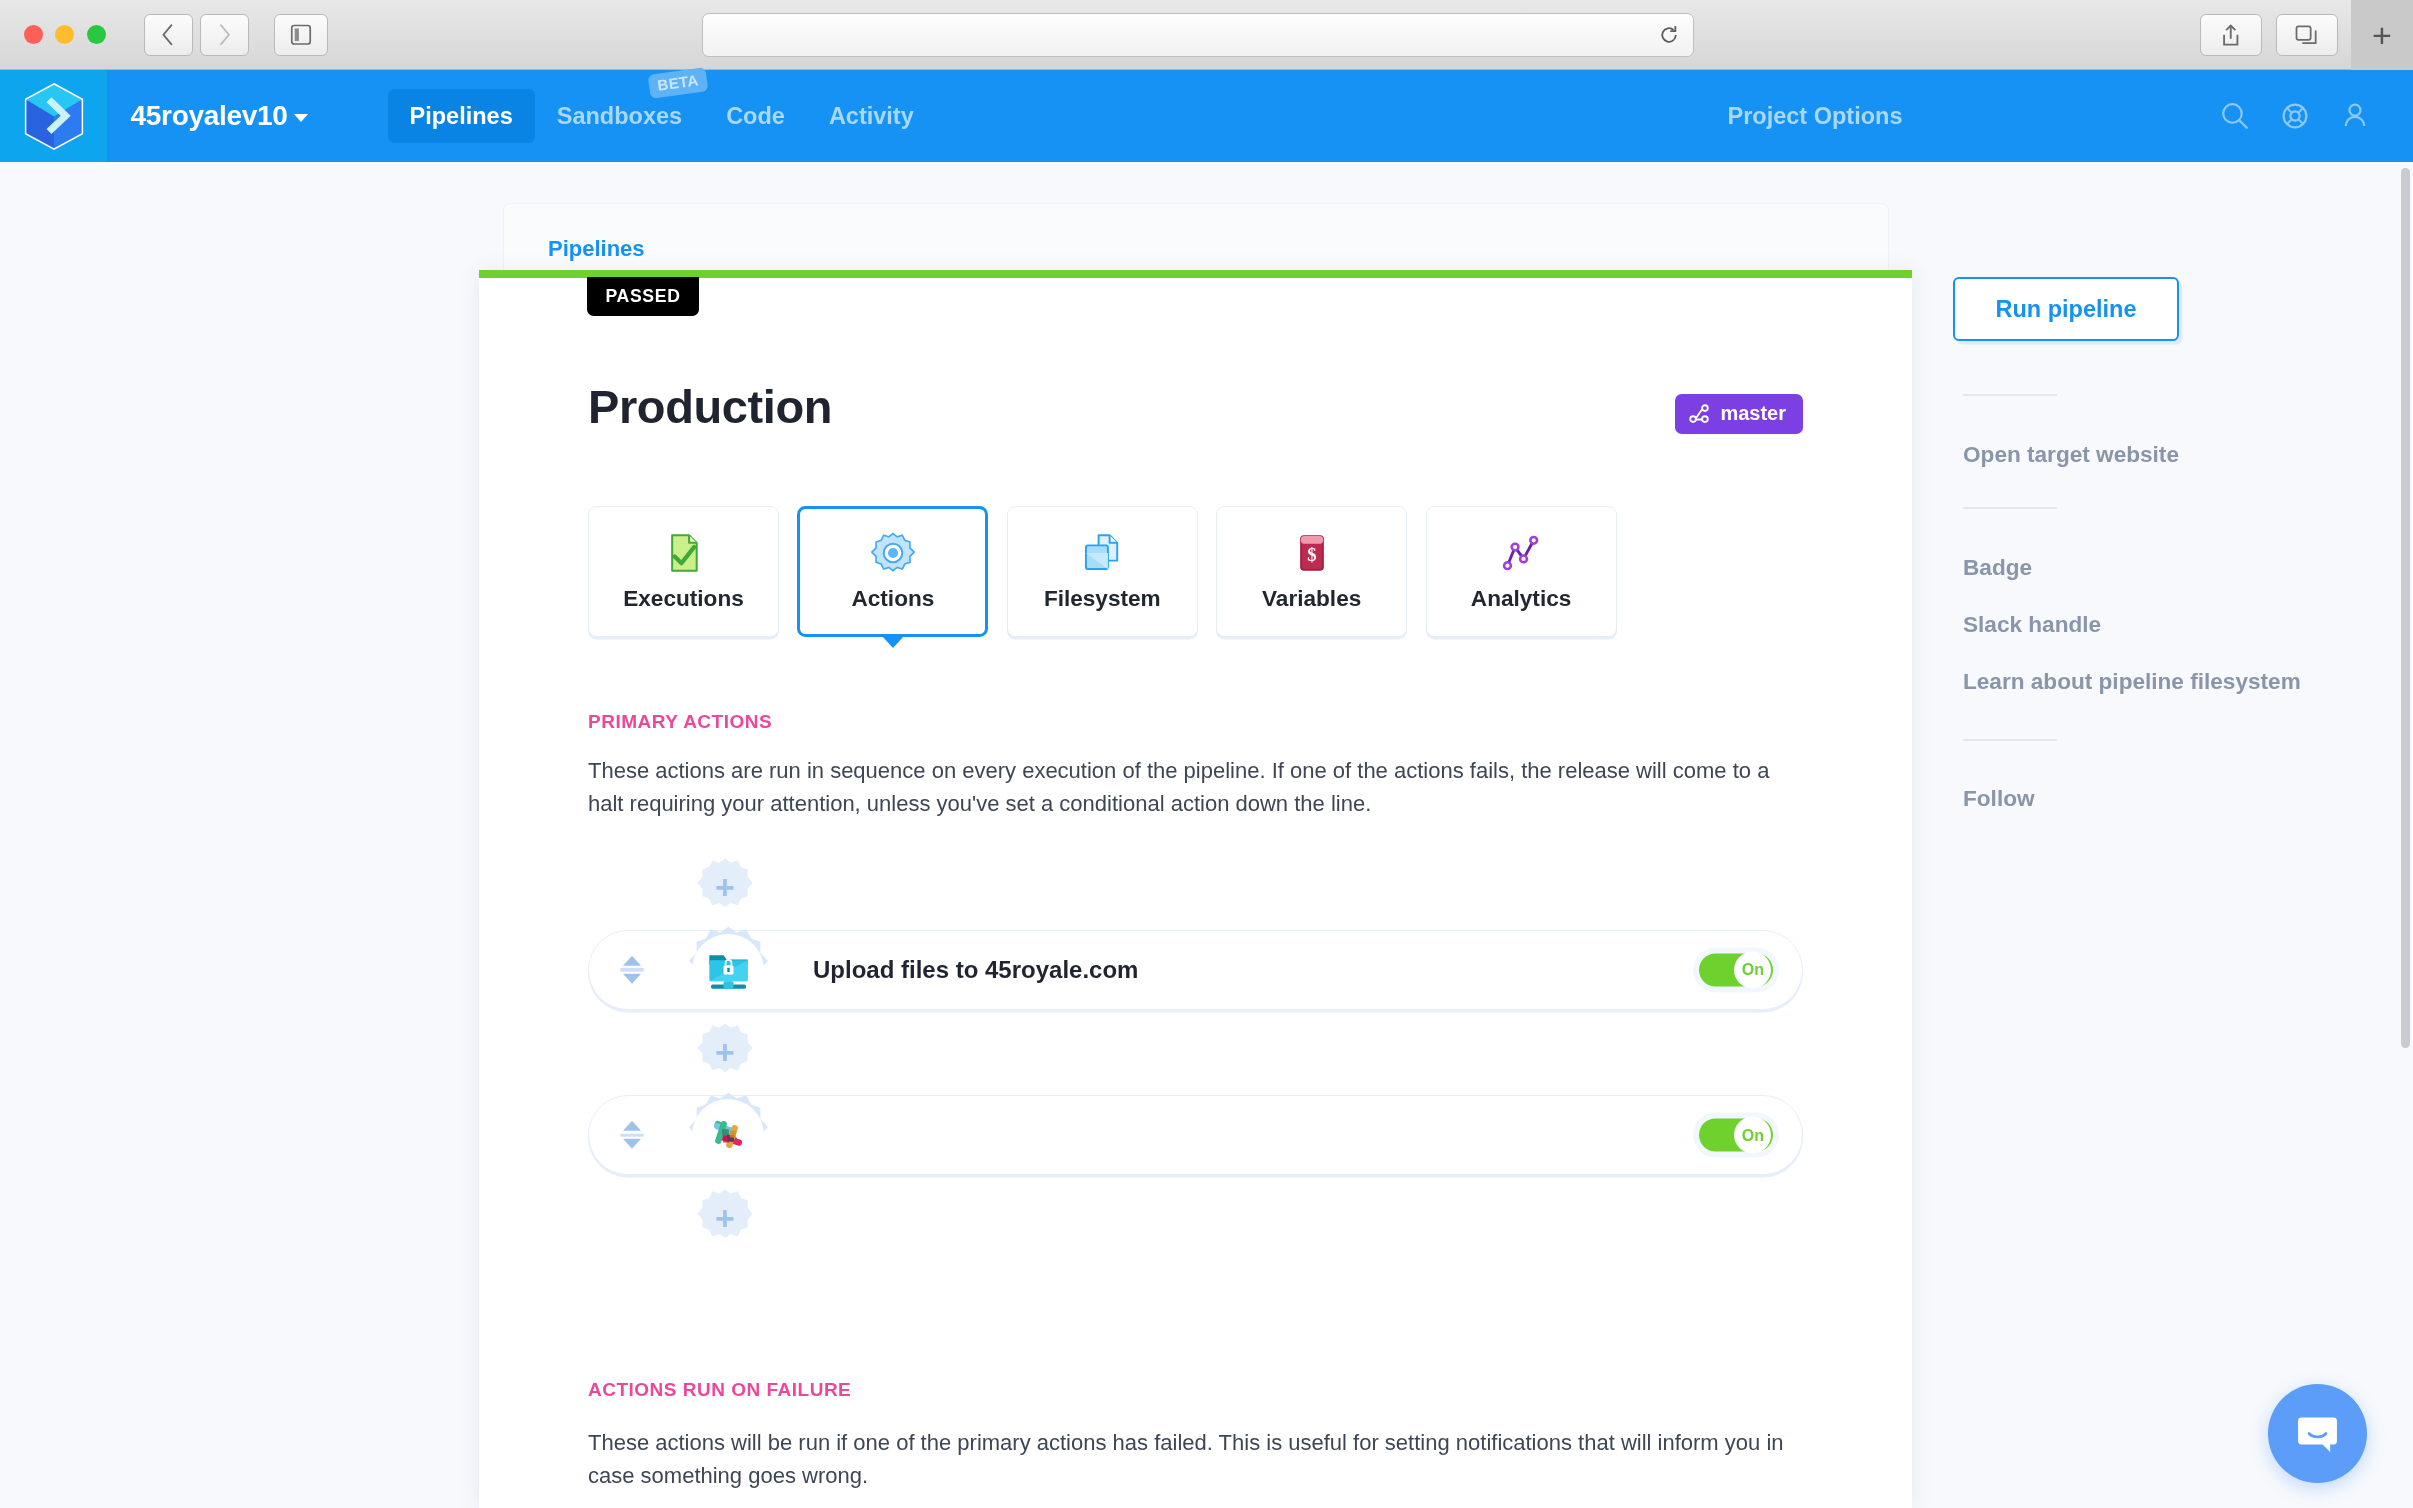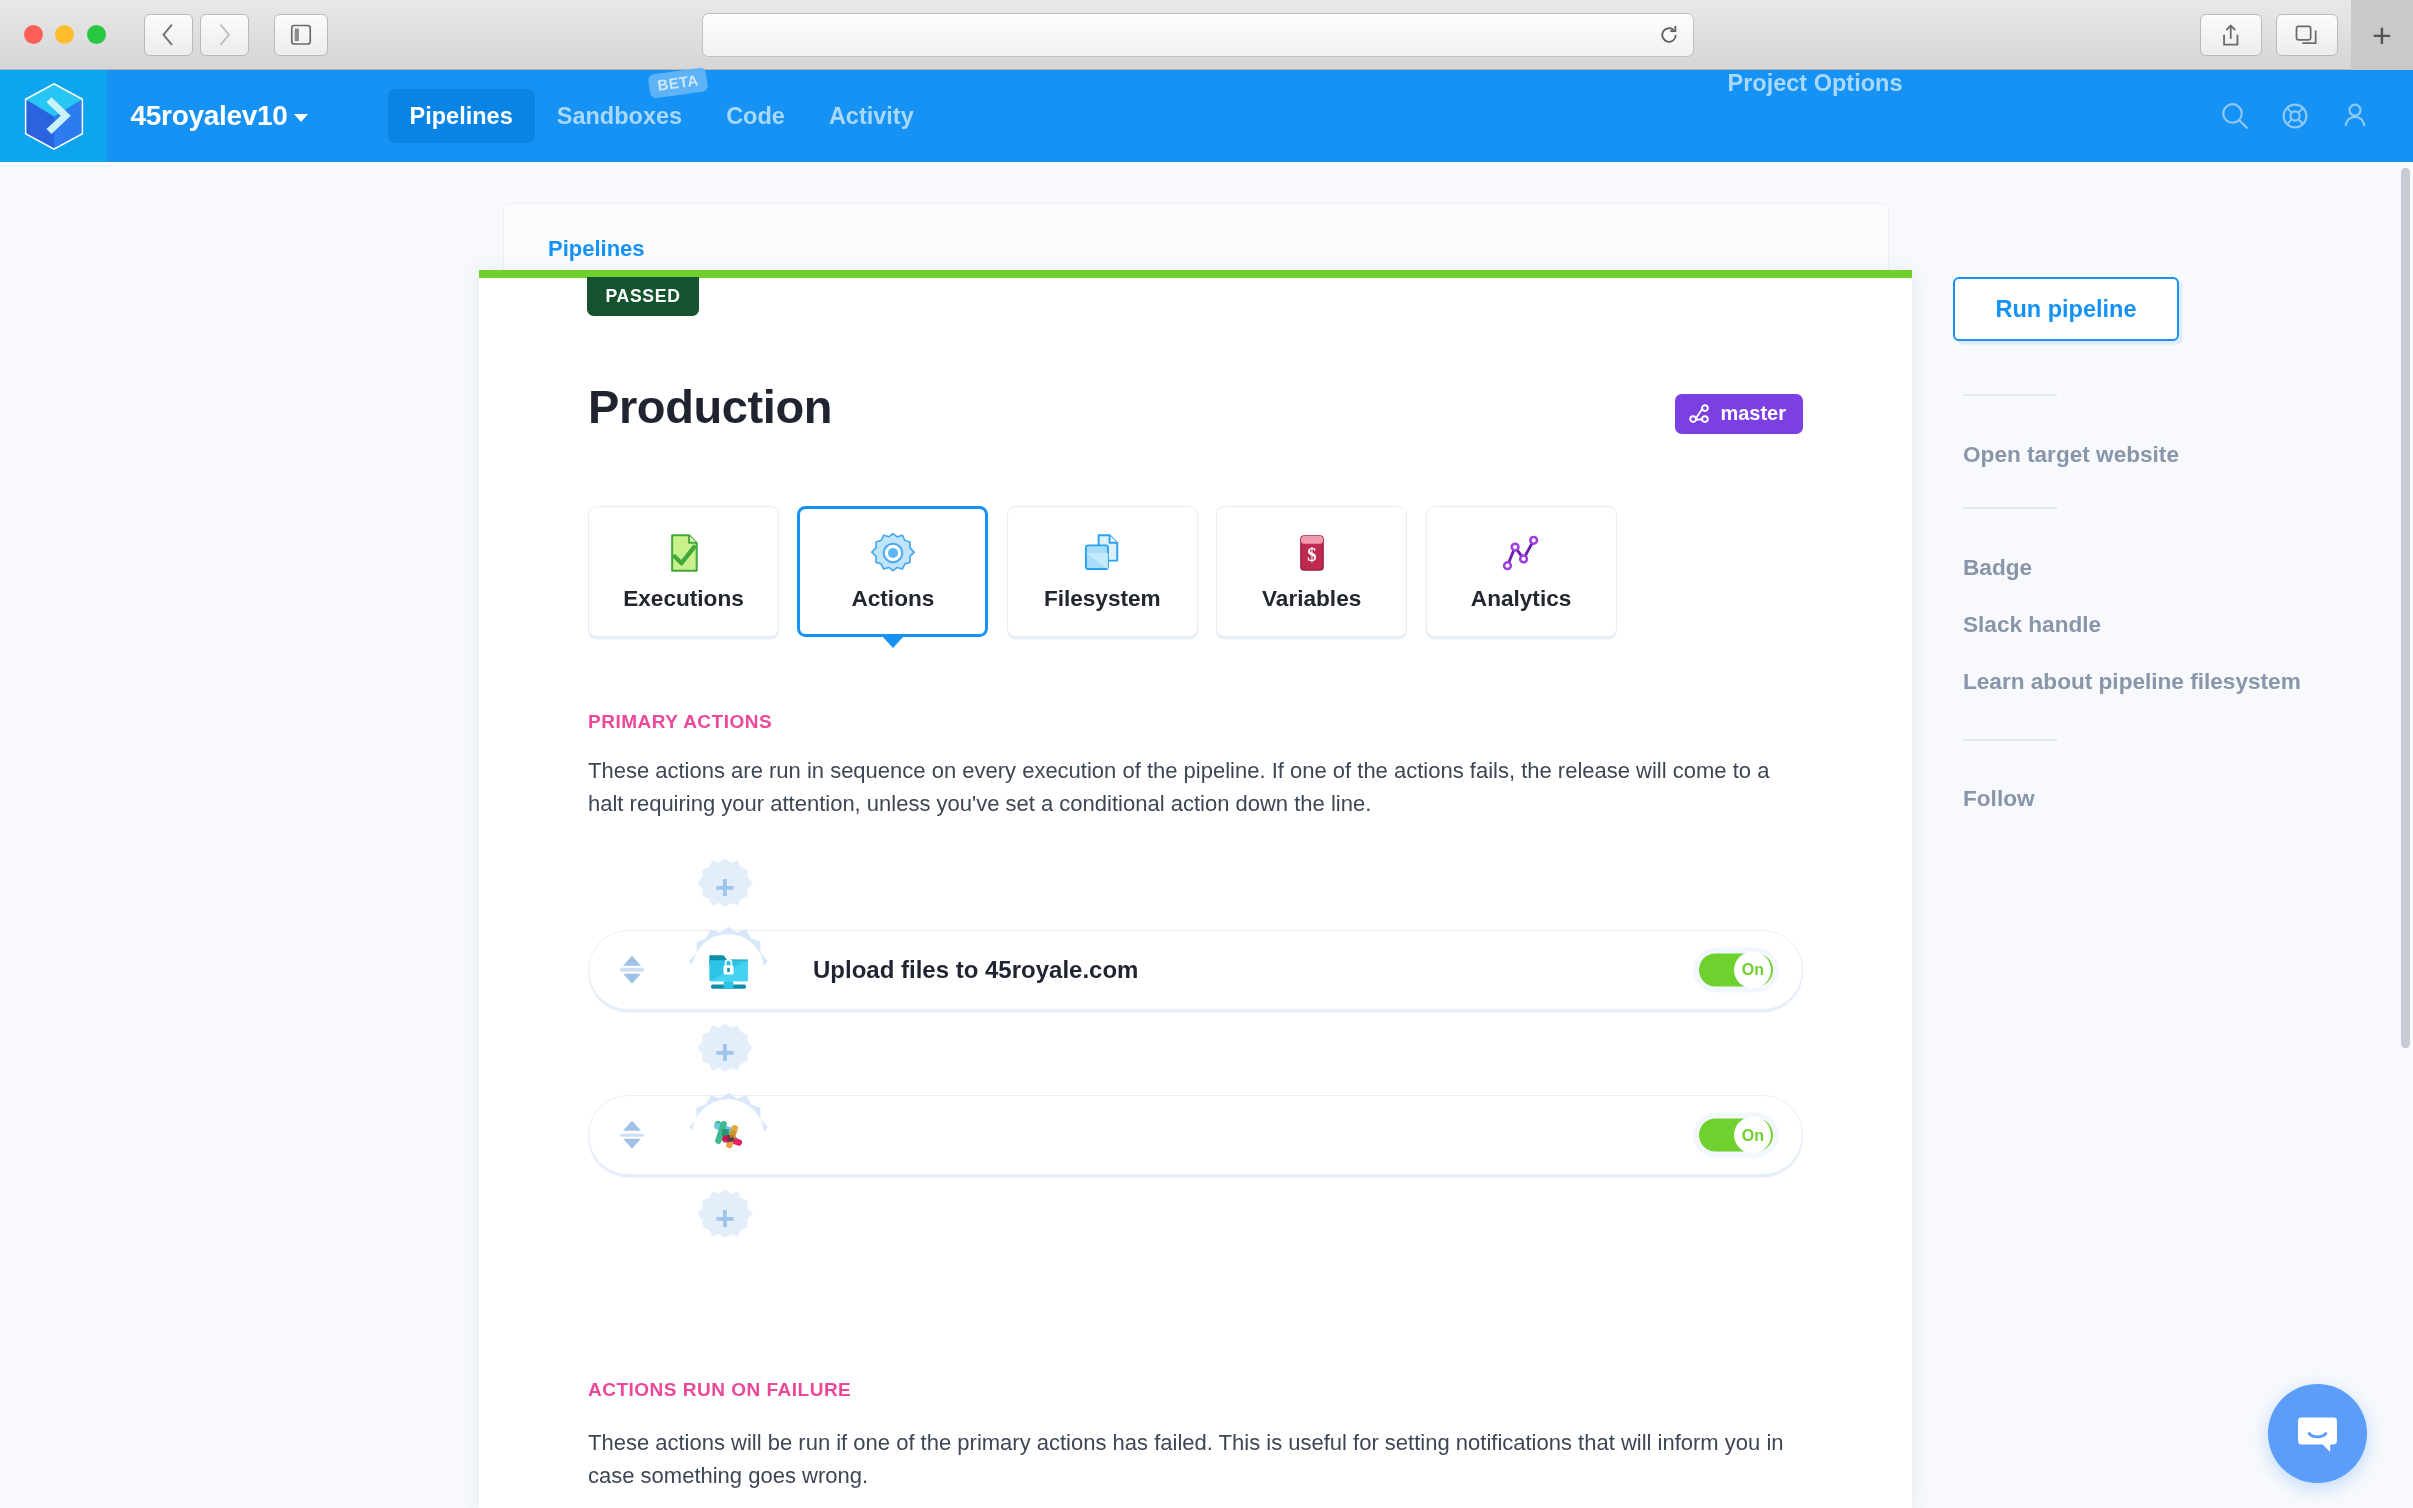--- a/index.html
+++ b/index.html
@@ -83,21 +83,21 @@
   }
   .nav-item.active { background: #0a84e4; color: #ffffff; }
   .beta-badge {
     position: absolute; top: -18.4px; right: -3.4px;
     background: #5eb3f7; color: #cbe6fd;
     font-size: 15px; font-weight: 700; padding: 3.4px 8.4px; border-radius: 5.9px;
     transform: rotate(-8deg); letter-spacing: 0.4px;
   }
   .header-right {
     position: absolute; right: 0; top: 0; height: 92px;
-    display: flex; align-items: flex-start; gap: 0;
+    display: flex; align-items: center; gap: 0;
   }
   .project-options {
     color: #a8d8fb; font-size: 23.5px; font-weight: 600; margin-right: 302px;
     white-space: nowrap;
   }
   .hdr-icon {
     width: 60px; height: 92px; display: flex; align-items: center; justify-content: center;
   }
 
   
@@ -120,21 +120,21 @@
   
   .main-card {
     position: absolute; left: 479px; top: 270px; width: 1433px; height: 1239px;
     background: #ffffff;
     box-shadow: 0 1.7px 20px rgba(60,90,140,0.10);
     overflow: hidden;
   }
   .status-bar { position: absolute; left: 0; top: 0; width: 100%; height: 7.5px; background: #6fd12d; }
   .status-chip {
     position: absolute; left: 587px; top: 277px;
-    background: #14532d; color: #fff; font-size: 17.6px; font-weight: 700;
+    background: #000000; color: #fff; font-size: 17.6px; font-weight: 700;
     padding: 9.2px 18.4px; border-radius: 0 0 6.7px 6.7px; letter-spacing: 0.7px;
   }
 
   .pipeline-title {
     position: absolute; left: 588px; top: 379px;
     font-size: 47px; font-weight: 700; color: #1f2430; letter-spacing: -0.4px;
   }
   .branch-badge {
     position: absolute; left: 1675px; top: 394px;
     background: #7b3fe4; color: #fff; font-size: 20px; font-weight: 600;

